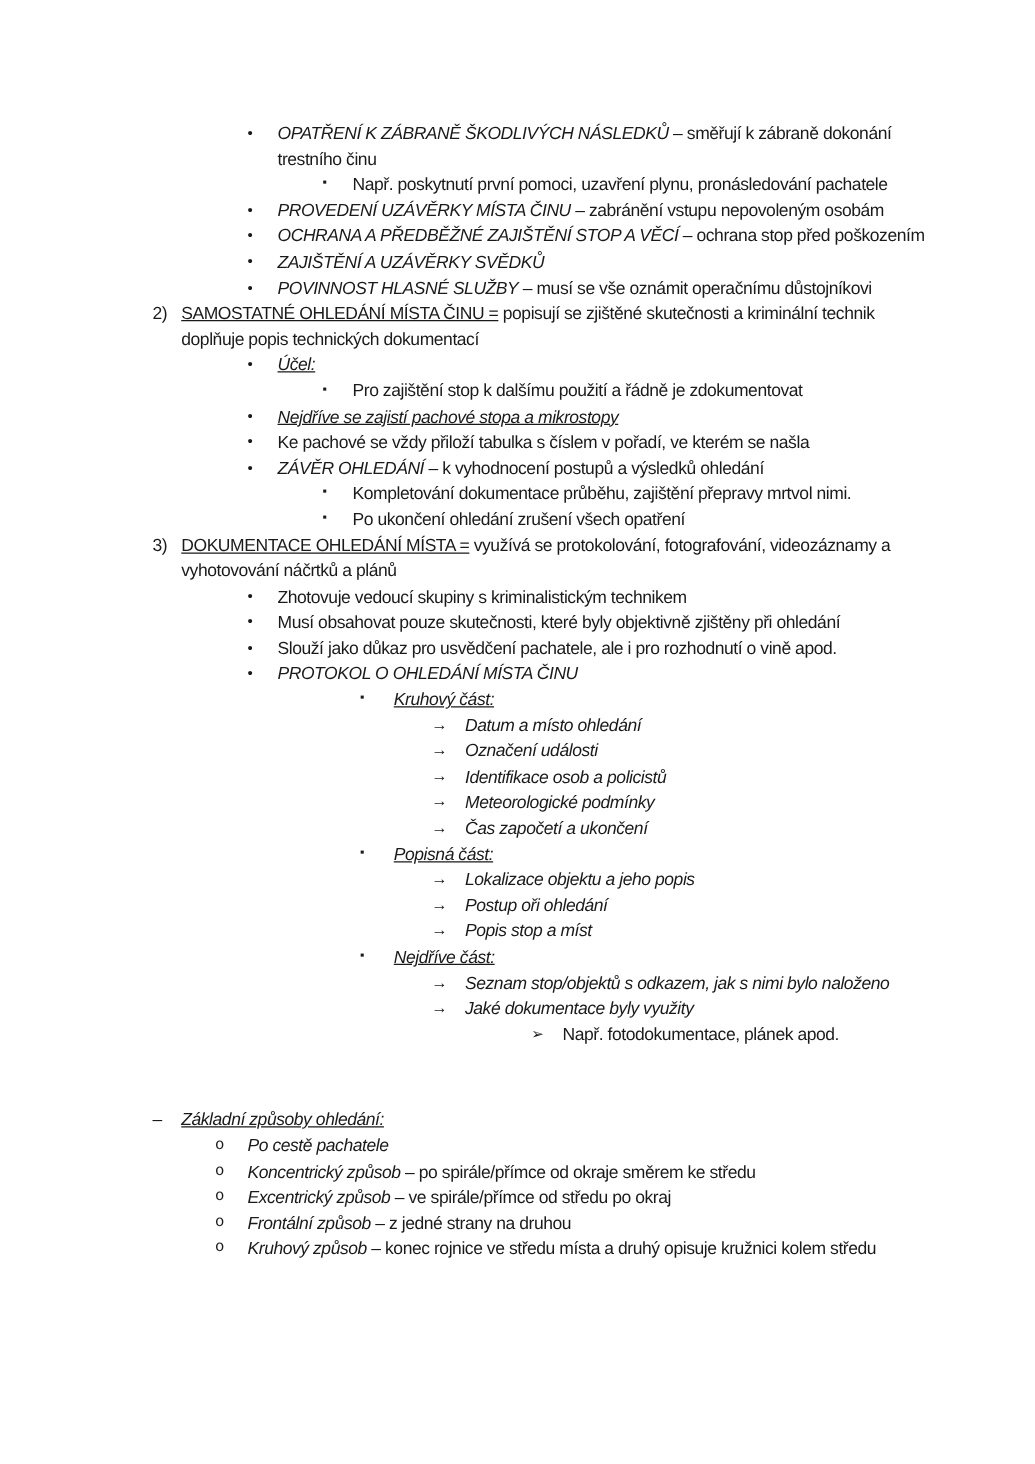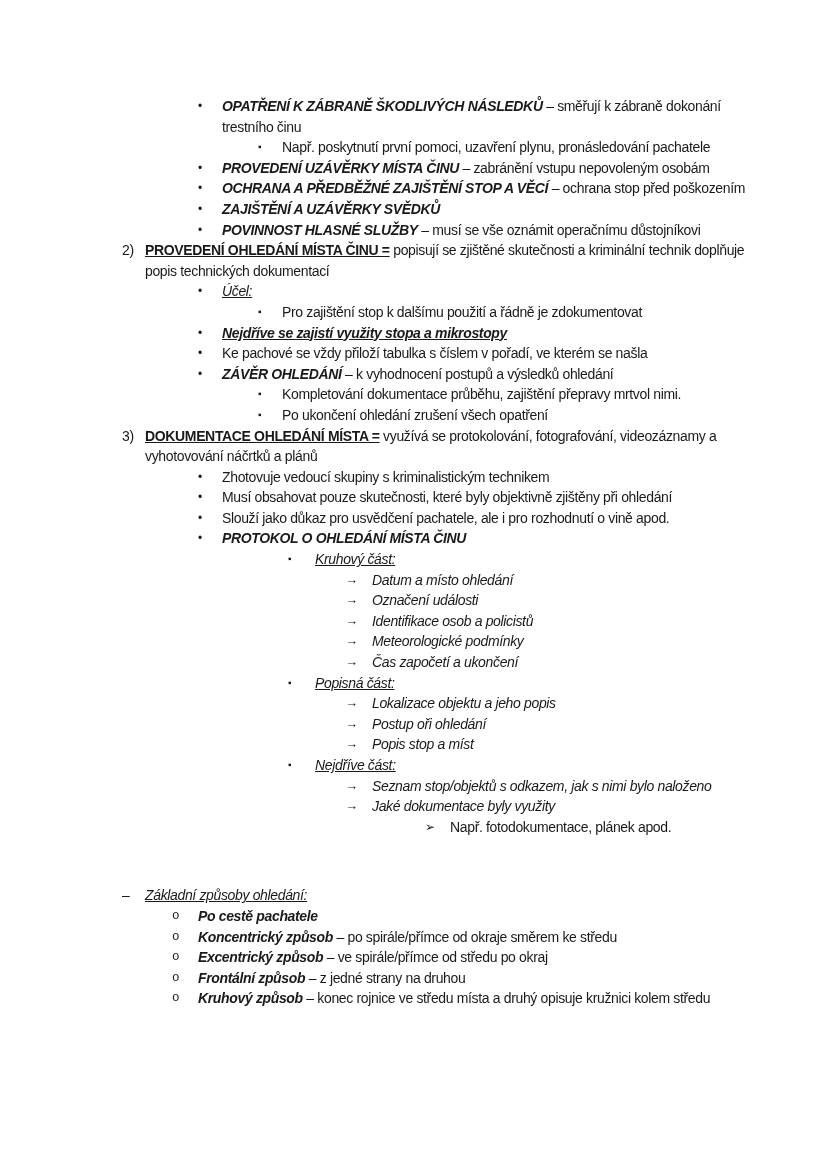--- a/index.html
+++ b/index.html
@@ -47,21 +47,21 @@
   .lv-chev  { margin-left: 325px; } .lv-chev .bullet { width: 25px; }
   
   .g-disc   { font-size: 12px; }
   .g-square { font-size: 10px; }
   .g-arrow  { font-size: 13px; }
   .g-chev   { font-size: 12px; }
   .g-circ   { font-family: "Liberation Mono", monospace; font-size: 12.5px; }
   .g-dash   { font-size: 14px; }
   .g-num    { font-size: 14px; }
   
-  .b { font-weight: bold; }
+  .b { font-weight: normal; }
   .i { font-style: italic; }
   .u { text-decoration: underline; }
   .spacer { width: 100%; }
 </style>
 </head>
 <body>
 
 <div class="page">
   <div class="doc-body">
       <div class="line lv-disc">
@@ -83,33 +83,33 @@
       <div class="line lv-disc">
         <span class="bullet g-disc">•</span>
         <span class="content"><span class="b i">ZAJIŠTĚNÍ A UZÁVĚRKY SVĚDKŮ</span></span>
       </div>
       <div class="line lv-disc">
         <span class="bullet g-disc">•</span>
         <span class="content"><span class="b i">POVINNOST HLASNÉ SLUŽBY</span><span class=""> – musí se vše oznámit operačnímu důstojníkovi</span></span>
       </div>
       <div class="line lv-num">
         <span class="bullet g-num">2)</span>
-        <span class="content"><span class="b u">PROVEDENÍ OHLEDÁNÍ MÍSTA ČINU =</span><span class=""> popisují se zjištěné skutečnosti a kriminální technik doplňuje popis technických dokumentací</span></span>
+        <span class="content"><span class="b u">SAMOSTATNÉ OHLEDÁNÍ MÍSTA ČINU =</span><span class=""> popisují se zjištěné skutečnosti a kriminální technik doplňuje popis technických dokumentací</span></span>
       </div>
       <div class="line lv-disc">
         <span class="bullet g-disc">•</span>
         <span class="content"><span class="i u">Účel:</span></span>
       </div>
       <div class="line lv-sq1">
         <span class="bullet g-square">▪</span>
         <span class="content"><span class="">Pro zajištění stop k dalšímu použití a řádně je zdokumentovat</span></span>
       </div>
       <div class="line lv-disc">
         <span class="bullet g-disc">•</span>
-        <span class="content"><span class="b i u">Nejdříve se zajistí využity stopa a mikrostopy</span></span>
+        <span class="content"><span class="b i u">Nejdříve se zajistí pachové stopa a mikrostopy</span></span>
       </div>
       <div class="line lv-disc">
         <span class="bullet g-disc">•</span>
         <span class="content"><span class="">Ke pachové se vždy přiloží tabulka s číslem v pořadí, ve kterém se našla</span></span>
       </div>
       <div class="line lv-disc">
         <span class="bullet g-disc">•</span>
         <span class="content"><span class="b i">ZÁVĚR OHLEDÁNÍ</span><span class=""> – k vyhodnocení postupů a výsledků ohledání</span></span>
       </div>
       <div class="line lv-sq1">

